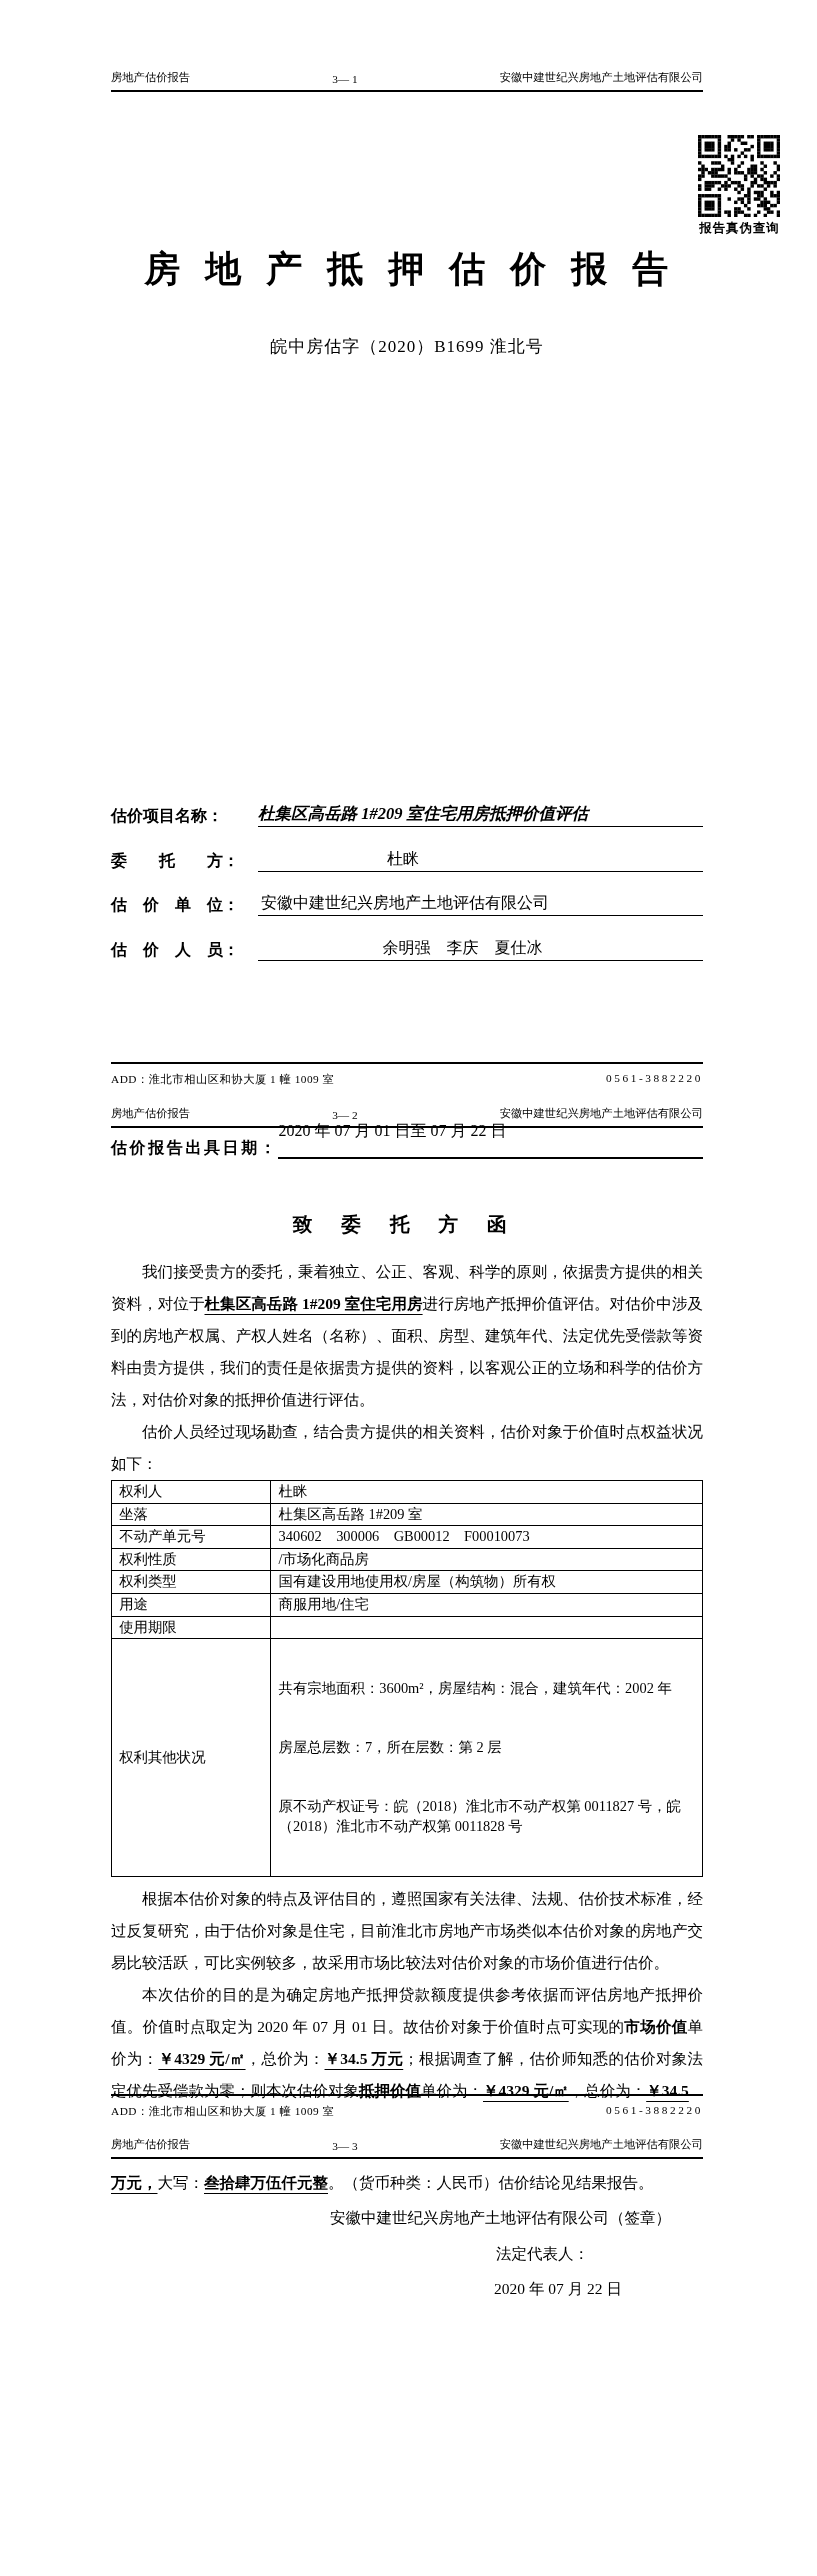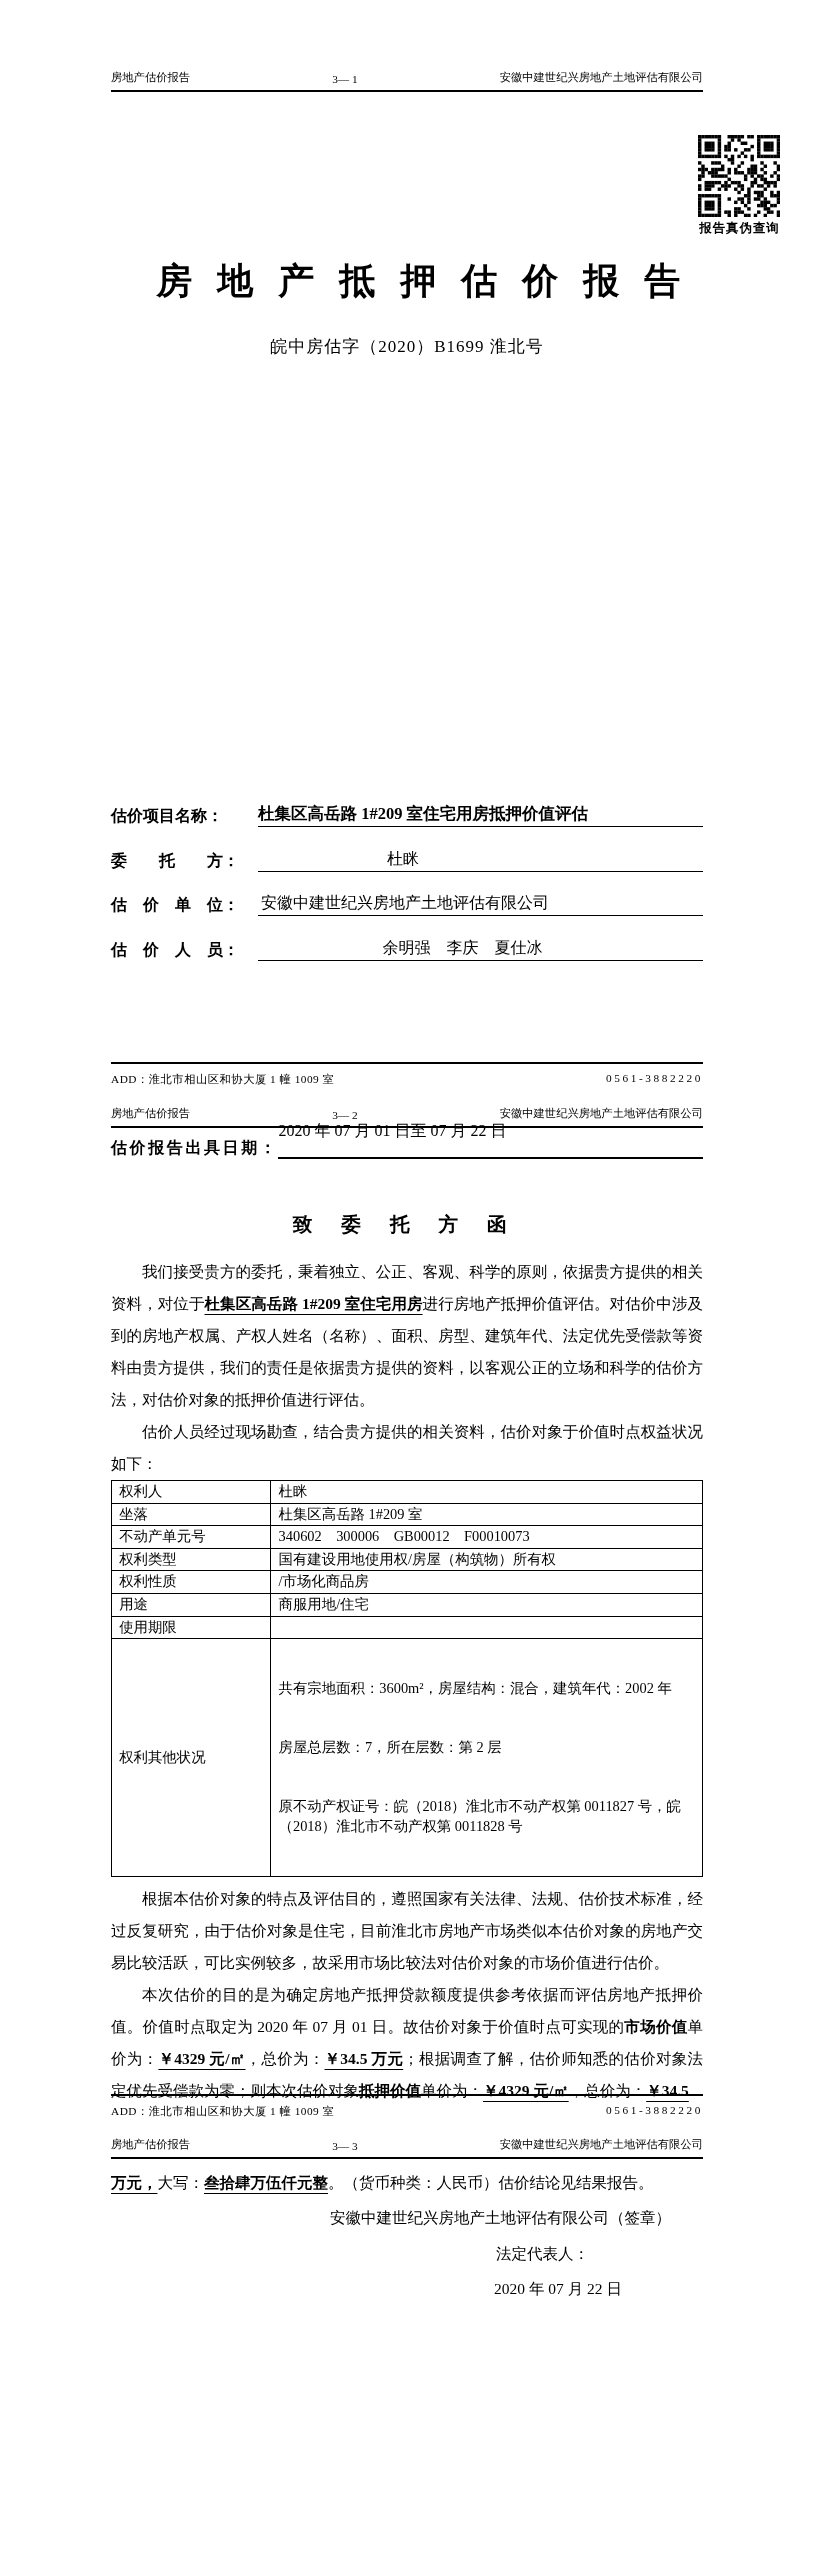--- a/index.html
+++ b/index.html
@@ -5,26 +5,26 @@
   html,body{margin:0;padding:0;background:#ffffff;}
   body{width:818px;height:3229px;position:relative;font-family:"Liberation Serif","DejaVu Serif",serif;color:#000;}
   
   .page-header{position:absolute;left:111px;width:592px;display:flex;justify-content:space-between;align-items:flex-end;font-size:11.3px;padding-bottom:5.2px;border-bottom:2.1px solid #000;}
   .page-footer{position:absolute;left:111px;width:592px;display:flex;justify-content:space-between;align-items:flex-start;font-size:11.3px;border-top:2.6px solid #000;padding-top:8.2px;letter-spacing:0.5px;}
   .footer-phone{letter-spacing:2.6px;}
   
   .qr-block{position:absolute;left:650px;top:135px;width:83px;padding-left:48px;}
   .qr-block svg{display:block;}
   .qr-caption{font-size:12.4px;font-weight:bold;letter-spacing:1px;text-align:center;margin-top:3.1px;white-space:nowrap;}
-  .title{position:absolute;left:111px;top:241px;width:592px;margin:16px;text-align:center;font-size:36px;font-weight:bold;letter-spacing:25px;padding-left:15.5px;box-sizing:border-box;white-space:nowrap;}
+  .title{position:absolute;left:111px;top:241px;width:592px;margin:4px;text-align:center;font-size:36px;font-weight:bold;letter-spacing:25px;padding-left:15.5px;box-sizing:border-box;white-space:nowrap;}
   .subtitle{position:absolute;left:111px;top:335px;width:592px;text-align:center;font-size:17px;letter-spacing:1px;}
   .info-row{position:absolute;left:111px;width:592px;display:flex;align-items:flex-end;height:27px;justify-content:space-between;}
   .info-label{flex:none;width:147px;font-size:16px;font-weight:bold;white-space:nowrap;}
   .info-value{flex:1;border-bottom:1.5px solid #000;font-size:16px;min-height:26px;display:flex;align-items:flex-end;padding-bottom:1px;box-sizing:border-box;}
-  .info-value.v-bold{font-weight:bold;font-size:16.5px;}
+  .info-value.v-bold{font-weight:bold;font-size:16.5px;font-style:italic;}
   .info-value.v-center{justify-content:center;}
   .pr300{padding-right:155px;} .pr70{padding-right:36px;} .pl6{padding-left:3.1px;}
   
   .date-row{position:absolute;left:111px;top:1131px;width:592px;display:flex;align-items:flex-end;height:28px;}
   .date-label{flex:none;font-size:16px;font-weight:bold;letter-spacing:2.6px;white-space:nowrap;}
   .date-value{flex:1;border-bottom:2.1px solid #000;font-size:16px;padding-bottom:15px;}
   .letter-heading{position:absolute;left:111px;top:1211px;width:592px;text-align:center;font-size:19.6px;font-weight:bold;letter-spacing:29px;padding-left:14.4px;box-sizing:border-box;white-space:nowrap;}
   .body-flow{position:absolute;left:111px;top:1256px;width:592px;}
   .salutation{font-size:16px;font-weight:bold;line-height:28px;}
   .para{font-size:15.5px;line-height:32px;text-align:justify;text-indent:31px;margin:0;}
@@ -389,26 +389,26 @@
       </tr>
       <tr>
         <td class="c1">坐落</td>
         <td>杜集区高岳路 1#209 室</td>
       </tr>
       <tr>
         <td class="c1">不动产单元号</td>
         <td>340602　300006　GB00012　F00010073</td>
       </tr>
       <tr>
+        <td class="c1">权利性质</td>
+        <td>/市场化商品房</td>
+      </tr>
+      <tr>
         <td class="c1">权利类型</td>
         <td>国有建设用地使用权/房屋（构筑物）所有权</td>
-      </tr>
-      <tr>
-        <td class="c1">权利性质</td>
-        <td>/市场化商品房</td>
       </tr>
       <tr>
         <td class="c1">用途</td>
         <td>商服用地/住宅</td>
       </tr>
       <tr>
         <td class="c1">使用期限</td>
         <td></td>
       </tr>
       <tr>

